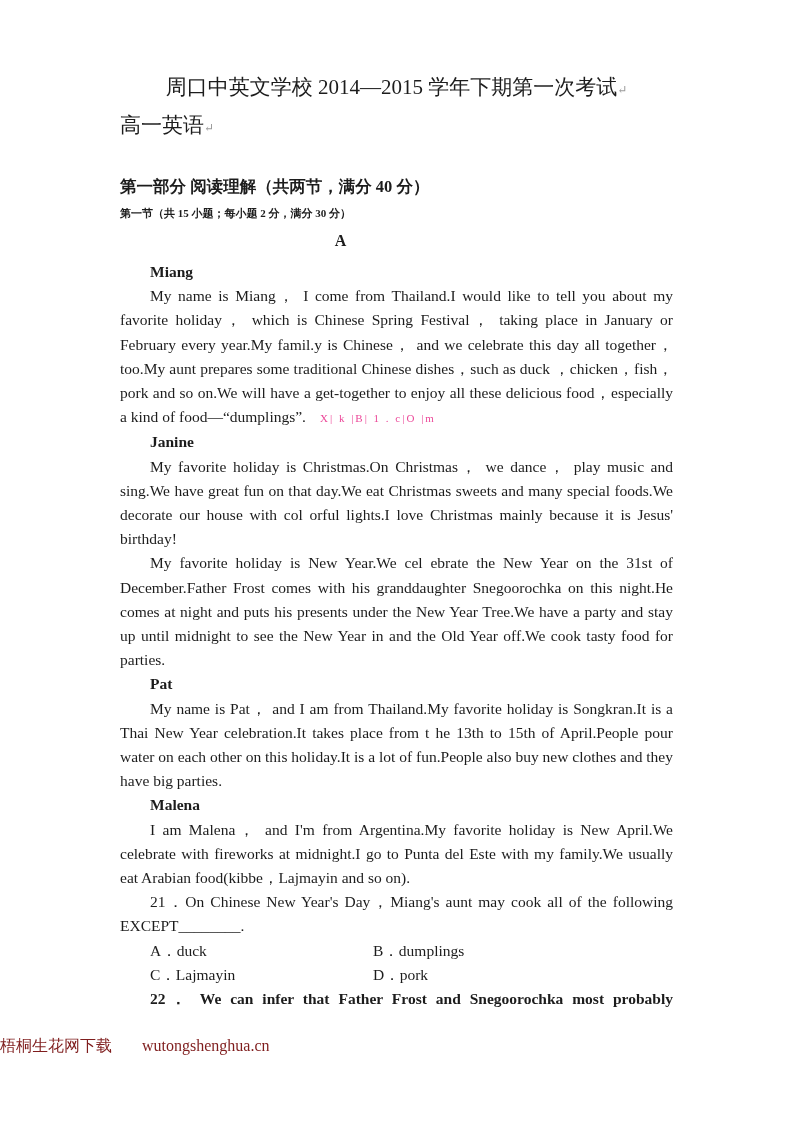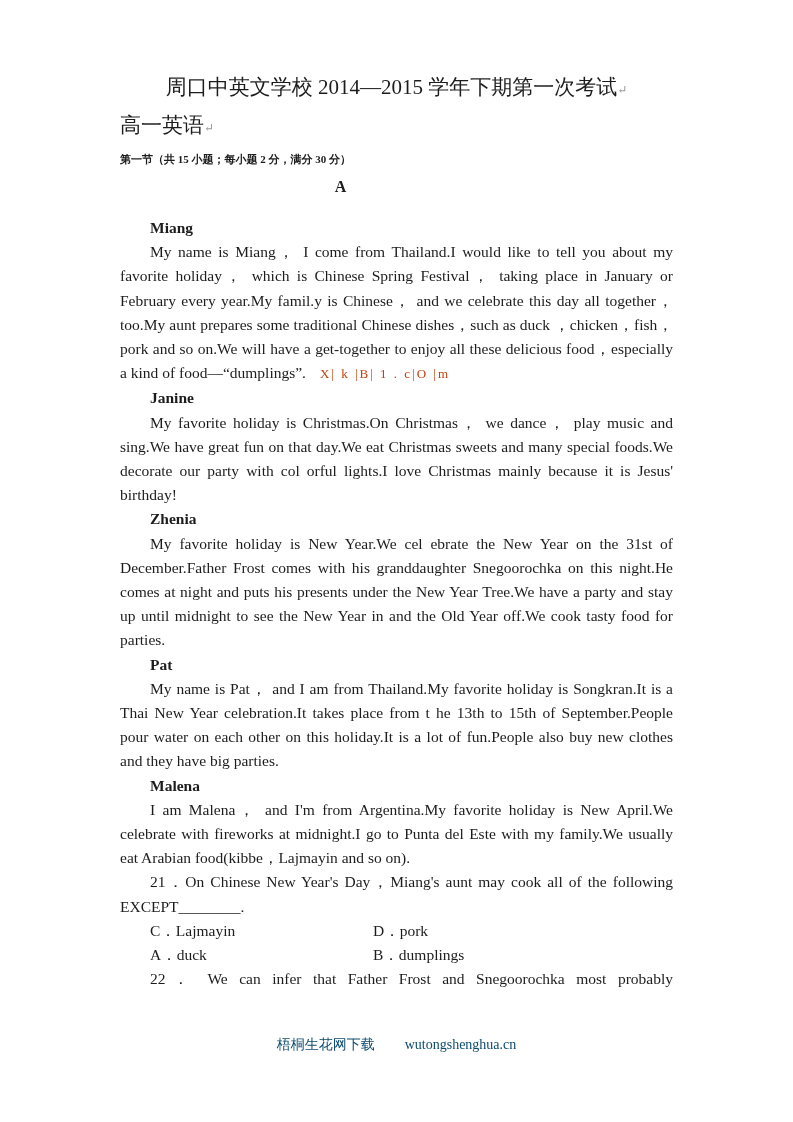--- a/index.html
+++ b/index.html
@@ -52,40 +52,41 @@
   }
   .section-a {
     text-align: center;
     margin-right: 112px;
     font-weight: bold;
     font-size: 16px;
     line-height: 26px;
     margin-top: 2px;
   }
   .body-flow {
-    margin-top: 16px;
+    margin-top: 6px;
     font-size: 15.5px;
     line-height: 24.2px;
   }
   .speaker-name {
     font-weight: bold;
     text-indent: 30px;
     margin: 0;
   }
   .para {
     margin: 0;
     text-align: justify;
     text-indent: 30px;
   }
   .para-justify-last {
     text-align-last: justify;
+    font-weight: bold;
   }
   .watermark {
-    color: #c2410c;
-    font-size: 13px;
+    color: #ec4899;
+    font-size: 11px;
     letter-spacing: 2px;
     padding-left: 14px;
     white-space: nowrap;
   }
   .options-row {
     display: flex;
     padding-left: 30px;
     margin: 0;
   }
   .option-cell-left {
@@ -93,71 +94,70 @@
     flex: 0 0 223px;
   }
   .option-cell-right {
     flex: 1;
   }
   .page-footer {
     position: absolute;
     left: 0;
     right: 0;
     top: 1036px;
-    text-align: center;
-    font-size: 14px;
-    color: #0c4a6e;
+    font-size: 16px;
+    color: #7f1d1d;
     font-family: "Liberation Serif", "DejaVu Serif", serif;
   }
   .site-name {
     margin-right: 30px;
   }
 </style>
 </head>
 <body>
 
 <div class="page">
   <div class="content">
 
     <div class="exam-title"><span>周口中英文学校 2014—2015 学年下期第一次考试</span><span class="return-mark">↵</span></div>
 
     <div class="exam-subtitle"><span>高一英语</span><span class="return-mark">↵</span></div>
 
+    <div class="part-header">第一部分  阅读理解（共两节，满分 40 分）</div>
 
     <div class="section-header">第一节（共 15 小题；每小题 2 分，满分 30 分）</div>
 
     <div class="section-a">A</div>
 
     <div class="body-flow">
 
       <p class="speaker-name">Miang</p>
       <p class="para"><span>My name is Miang， I come from Thailand.I would like to tell you about my favorite holiday， which is Chinese Spring Festival， taking place in January or February every year.My famil.y is Chinese， and we celebrate this day all together，too.My aunt prepares some traditional Chinese dishes，such as duck ，chicken，fish，pork and so on.We will have a get-together to enjoy all these delicious food，especially a kind of food—“dumplings”.</span><span class="watermark">X| k  |B| 1 . c|O |m</span></p>
 
       <p class="speaker-name">Janine</p>
-      <p class="para">My favorite holiday is Christmas.On Christmas， we dance， play music and sing.We have great fun on that day.We eat Christmas sweets and many special foods.We decorate our party with col orful lights.I love Christmas mainly because it is Jesus' birthday!</p>
+      <p class="para">My favorite holiday is Christmas.On Christmas， we dance， play music and sing.We have great fun on that day.We eat Christmas sweets and many special foods.We decorate our house with col orful lights.I love Christmas mainly because it is Jesus' birthday!</p>
 
-      <p class="speaker-name">Zhenia</p>
       <p class="para">My favorite holiday is New Year.We cel ebrate the New Year on the 31st of December.Father Frost comes with his granddaughter Snegoorochka on this night.He comes at night and puts his presents under the New Year Tree.We have a party and stay up until midnight to see the New Year in and the Old Year off.We cook tasty food for parties.</p>
 
       <p class="speaker-name">Pat</p>
-      <p class="para">My name is Pat， and I am from Thailand.My favorite holiday is Songkran.It is a Thai New Year celebration.It takes place from t he 13th to 15th of September.People pour water on each other on this holiday.It is a lot of fun.People also buy new clothes and they have big parties.</p>
+      <p class="para">My name is Pat， and I am from Thailand.My favorite holiday is Songkran.It is a Thai New Year celebration.It takes place from t he 13th to 15th of April.People pour water on each other on this holiday.It is a lot of fun.People also buy new clothes and they have big parties.</p>
 
       <p class="speaker-name">Malena</p>
       <p class="para">I am Malena， and I'm from Argentina.My favorite holiday is New April.We celebrate with fireworks at midnight.I go to Punta del Este with my family.We usually eat Arabian food(kibbe，Lajmayin and so on).</p>
 
       <p class="para">21．On Chinese New Year's Day，Miang's aunt may cook all of the following EXCEPT________.</p>
 
       <p class="options-row">
-        <span class="option-cell-left">C．Lajmayin</span>
-        <span class="option-cell-right">D．pork</span>
+        <span class="option-cell-left">A．duck</span>
+        <span class="option-cell-right">B．dumplings</span>
       </p>
 
       <p class="options-row">
-        <span class="option-cell-left">A．duck</span>
-        <span class="option-cell-right">B．dumplings</span>
+        <span class="option-cell-left">C．Lajmayin</span>
+        <span class="option-cell-right">D．pork</span>
       </p>
 
       <p class="para para-justify-last">22． We can infer that Father Frost and Snegoorochka most probably</p>
 
     </div>
   </div>
 
   <div class="page-footer">
     <span class="site-name">梧桐生花网下载</span><span>wutongshenghua.cn</span>
   </div>

